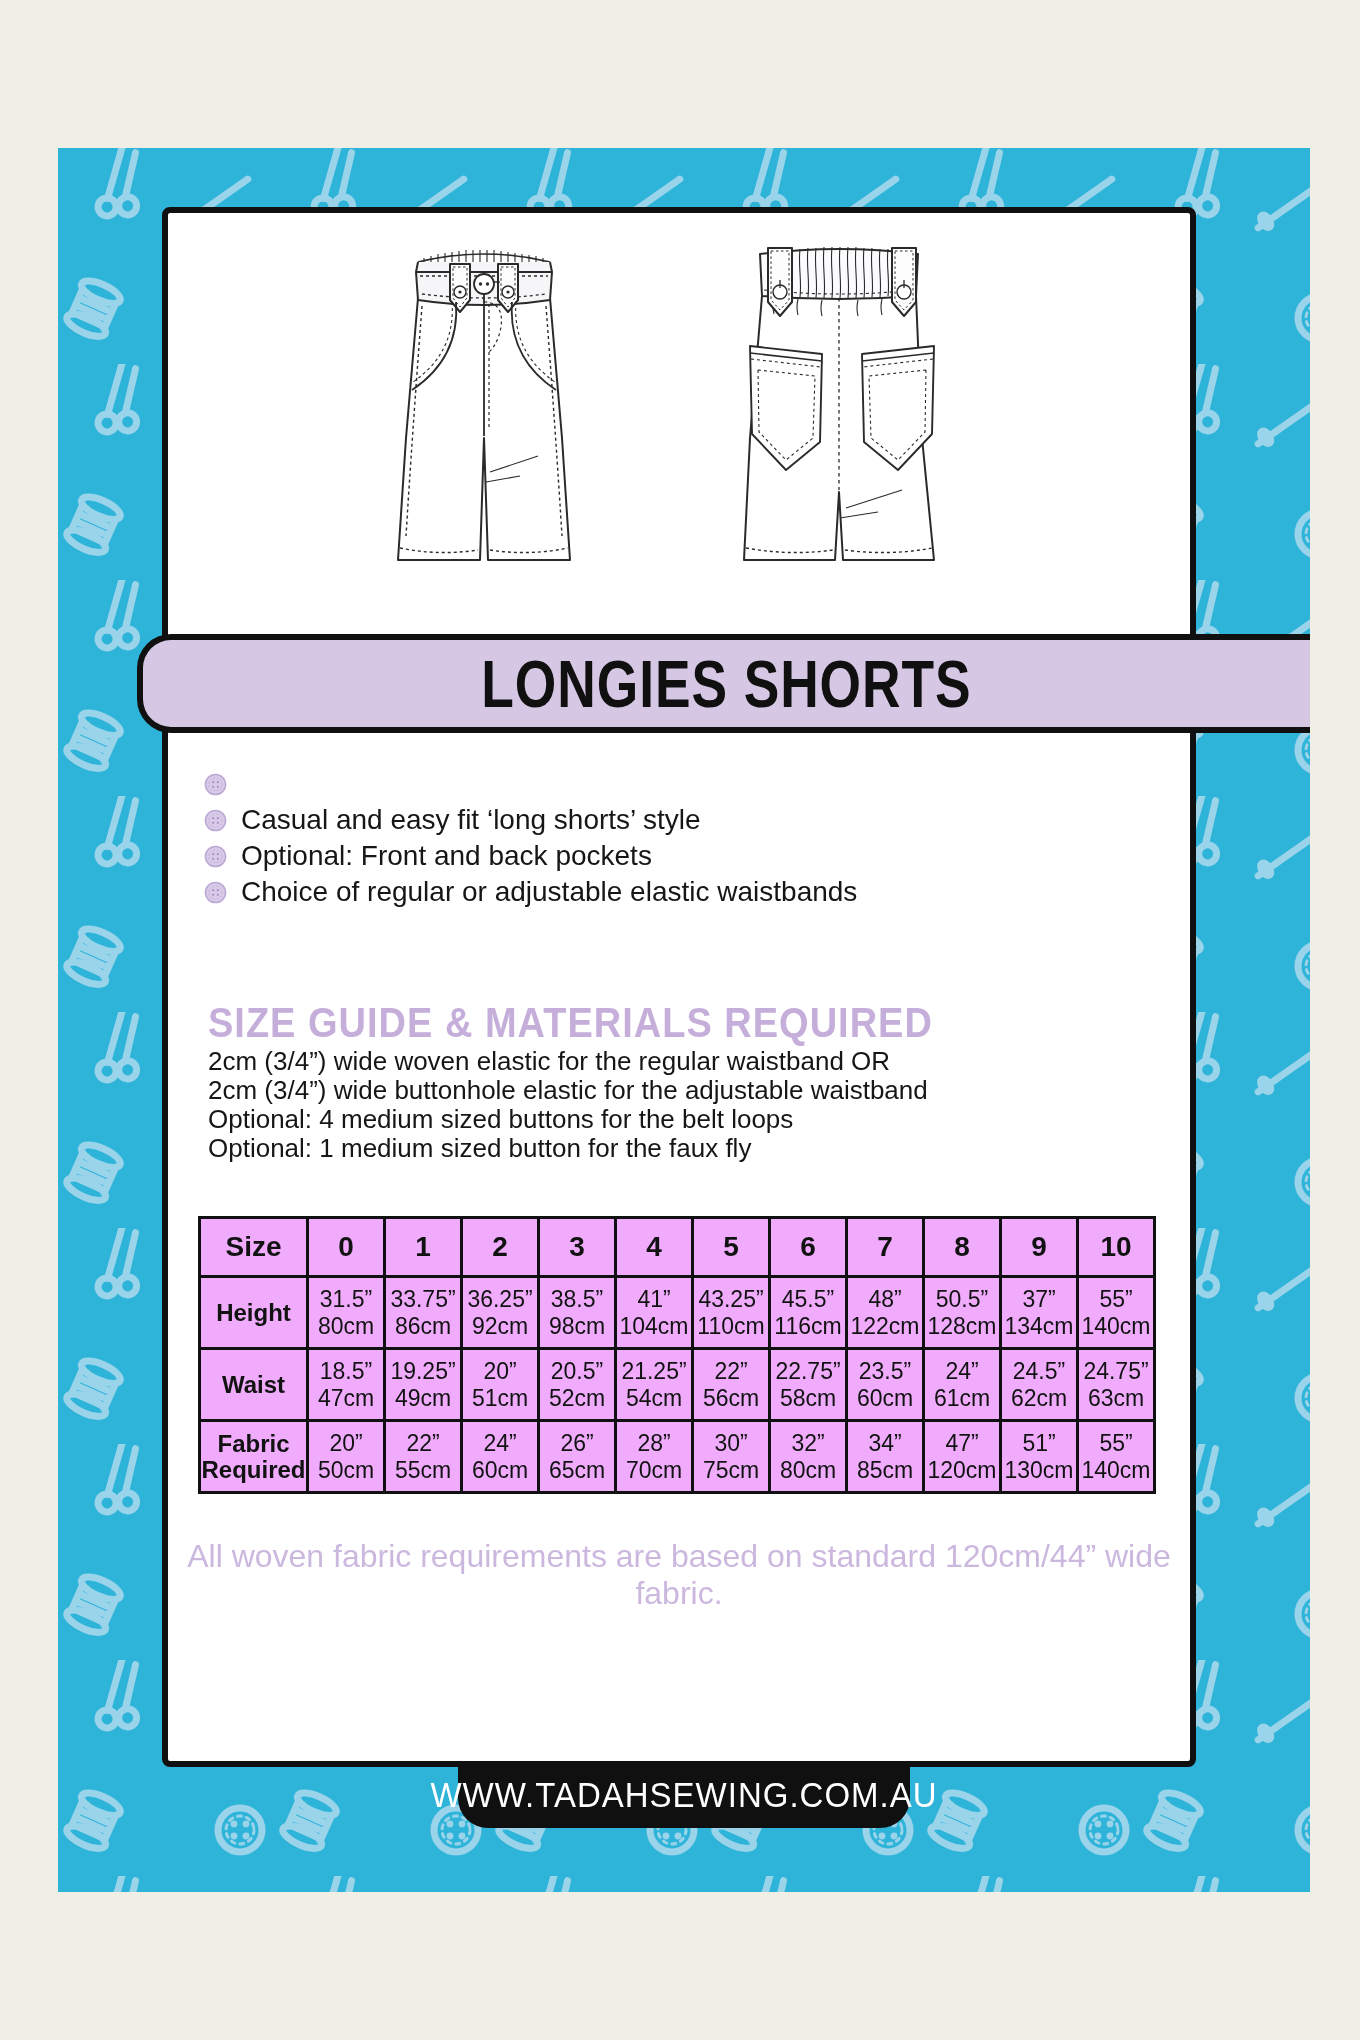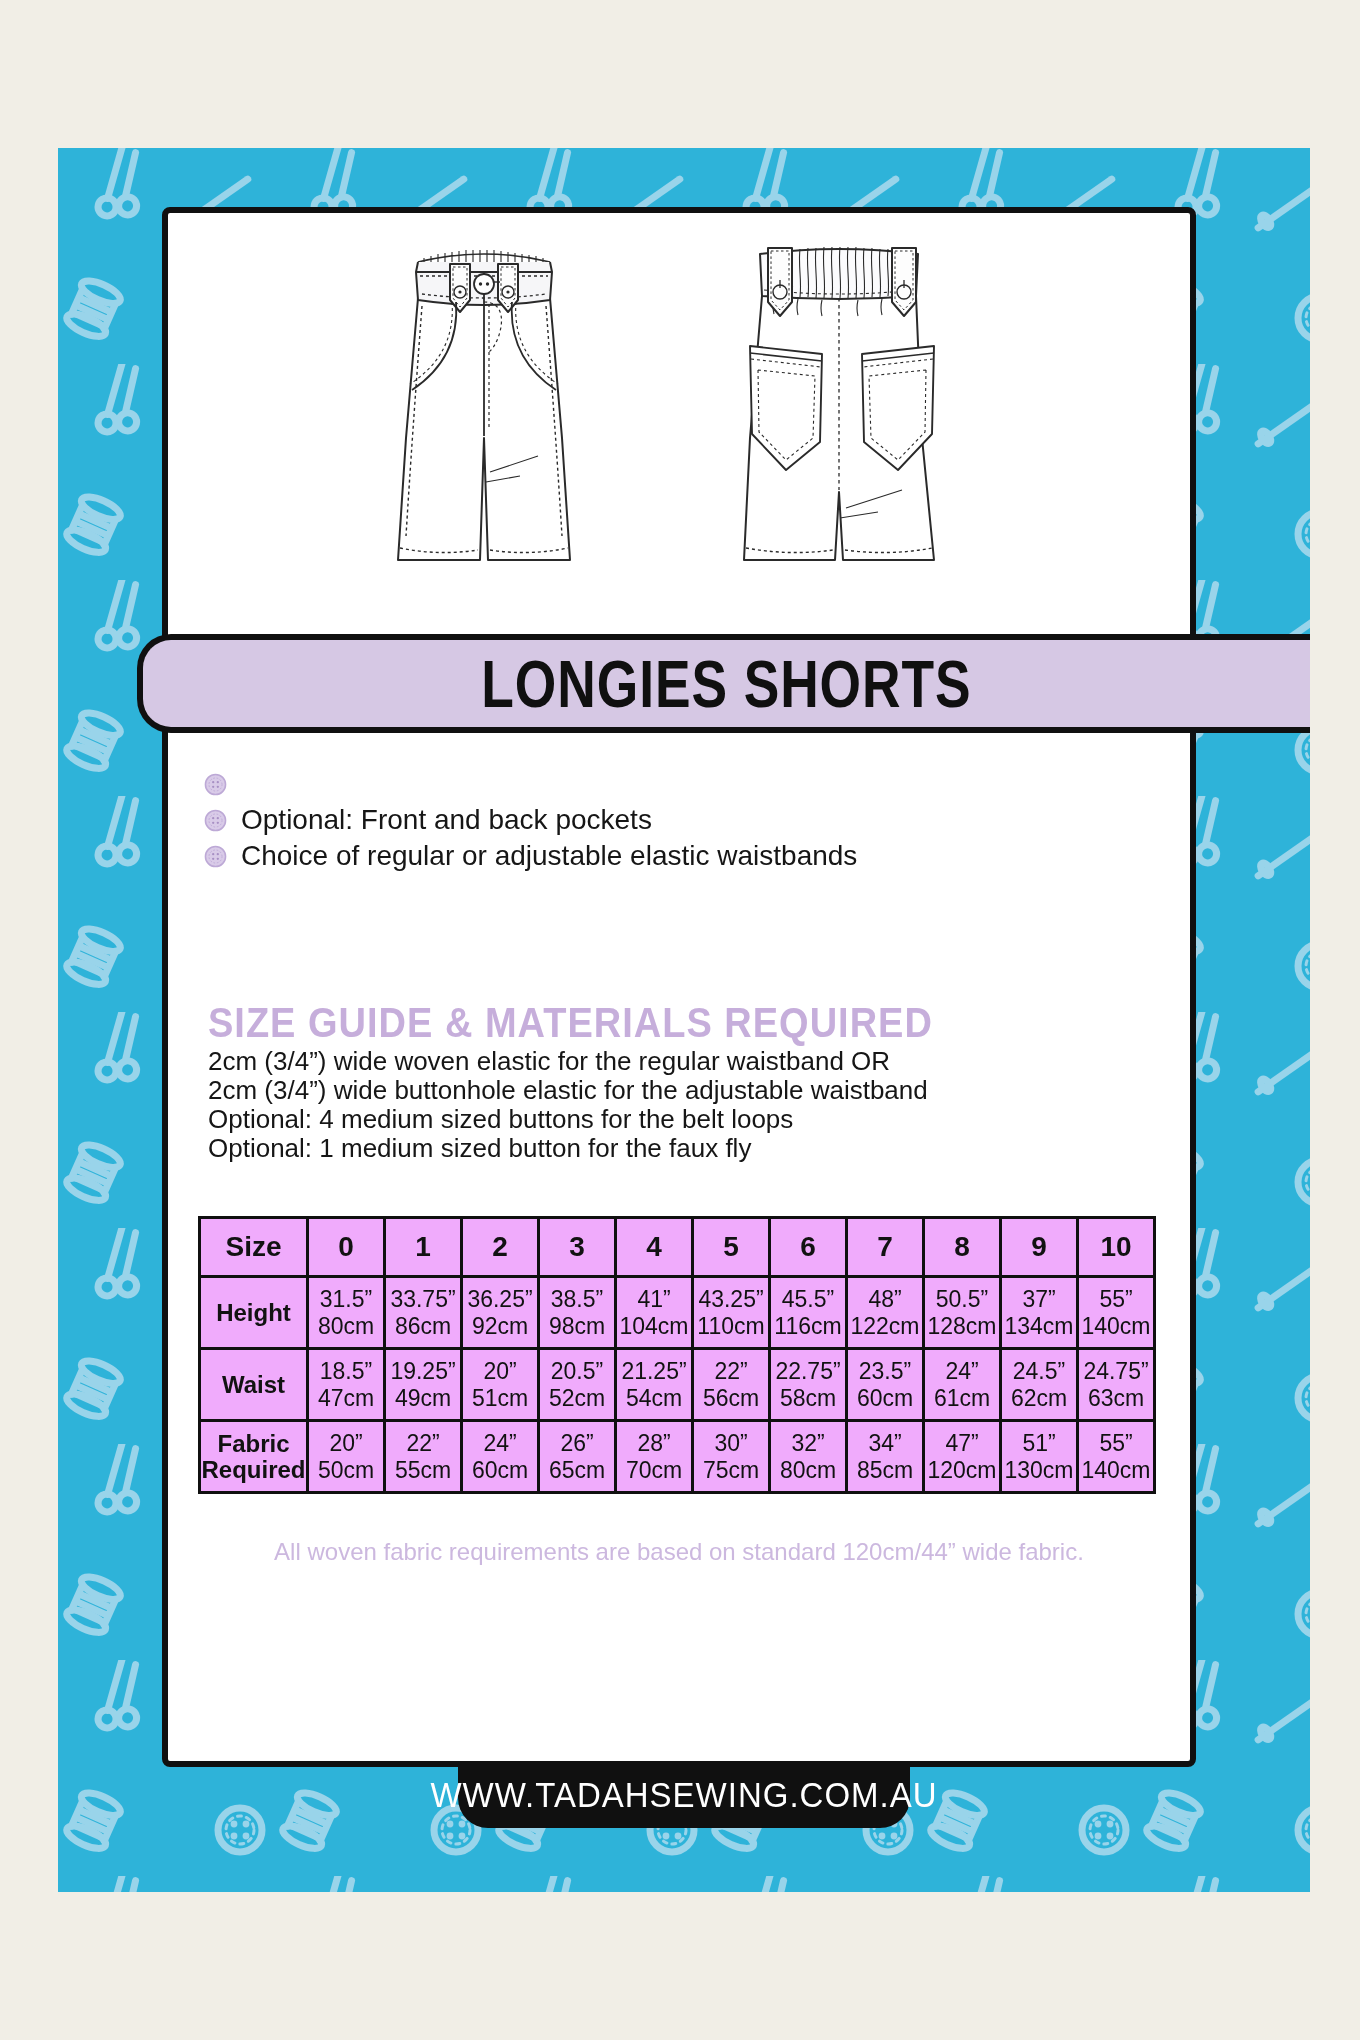--- a/index.html
+++ b/index.html
@@ -72,21 +72,21 @@
   }
   #size-table col.lbl{width:108px;}
   #size-table col.sz{width:77px;}
   #size-table thead th{height:56px;font-size:28px;font-weight:700;}
   #size-table tbody tr{height:72px;}
   #size-table tbody th{font-size:24px;font-weight:700;line-height:26px;}
   #size-table tbody td{font-size:23px;line-height:27px;}
   
   #note{
     left:162px;top:1538px;width:1034px;text-align:center;z-index:4;
-    font-size:24px;color:#ccb8df;
+    font-size:32px;color:#ccb8df;
   }
 </style>
 </head>
 <body>
 
 <div class="abs" id="frame">
   <svg xmlns="http://www.w3.org/2000/svg">
     <defs>
       <pattern id="sew" width="216" height="216" patternUnits="userSpaceOnUse">
         <g stroke="#a4d7ec" stroke-width="7" fill="none" stroke-linecap="round" opacity="0.9">
@@ -223,20 +223,33 @@
     <svg width="23" height="23" viewBox="0 0 24 24">
         <circle cx="12" cy="12" r="10.5" fill="#d9cbe8" stroke="#bda9d6" stroke-width="1.6"></circle>
         <circle cx="12" cy="12" r="6.8" fill="none" stroke="#bda9d6" stroke-width="1" stroke-dasharray="1.8 1.8"></circle>
         <g fill="#a78fc4">
           <circle cx="9.6" cy="9.6" r="1.2"></circle>
           <circle cx="14.4" cy="9.6" r="1.2"></circle>
           <circle cx="9.6" cy="14.4" r="1.2"></circle>
           <circle cx="14.4" cy="14.4" r="1.2"></circle>
         </g>
       </svg>
+  </li>
+  <li>
+    <svg width="23" height="23" viewBox="0 0 24 24">
+        <circle cx="12" cy="12" r="10.5" fill="#d9cbe8" stroke="#bda9d6" stroke-width="1.6"></circle>
+        <circle cx="12" cy="12" r="6.8" fill="none" stroke="#bda9d6" stroke-width="1" stroke-dasharray="1.8 1.8"></circle>
+        <g fill="#a78fc4">
+          <circle cx="9.6" cy="9.6" r="1.2"></circle>
+          <circle cx="14.4" cy="9.6" r="1.2"></circle>
+          <circle cx="9.6" cy="14.4" r="1.2"></circle>
+          <circle cx="14.4" cy="14.4" r="1.2"></circle>
+        </g>
+      </svg>
+    <span>Casual and easy fit ‘long shorts’ style</span>
   </li>
   <li>
     <svg width="23" height="23" viewBox="0 0 24 24">
         <circle cx="12" cy="12" r="10.5" fill="#d9cbe8" stroke="#bda9d6" stroke-width="1.6"></circle>
         <circle cx="12" cy="12" r="6.8" fill="none" stroke="#bda9d6" stroke-width="1" stroke-dasharray="1.8 1.8"></circle>
         <g fill="#a78fc4">
           <circle cx="9.6" cy="9.6" r="1.2"></circle>
           <circle cx="14.4" cy="9.6" r="1.2"></circle>
           <circle cx="9.6" cy="14.4" r="1.2"></circle>
           <circle cx="14.4" cy="14.4" r="1.2"></circle>

